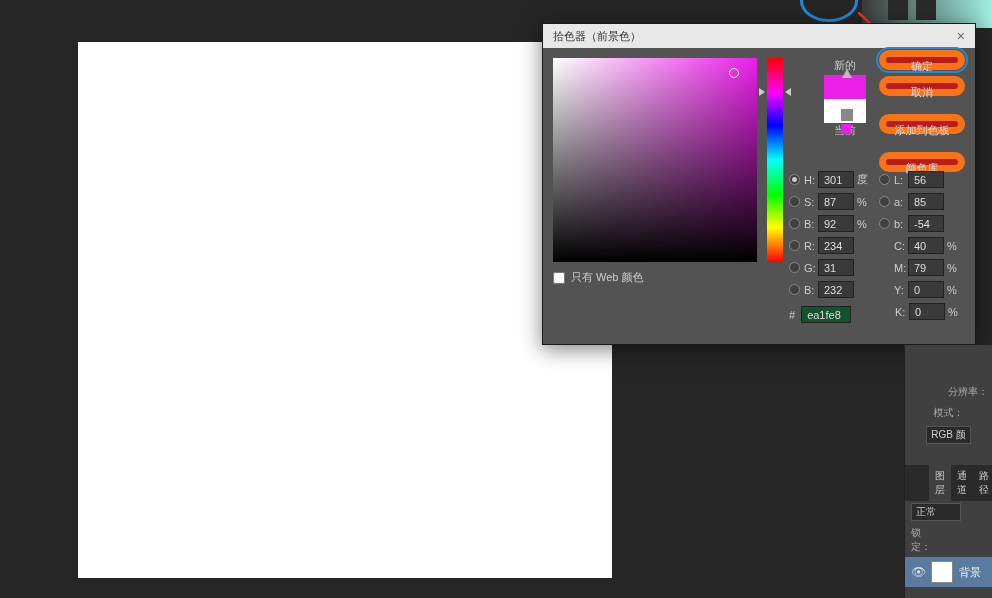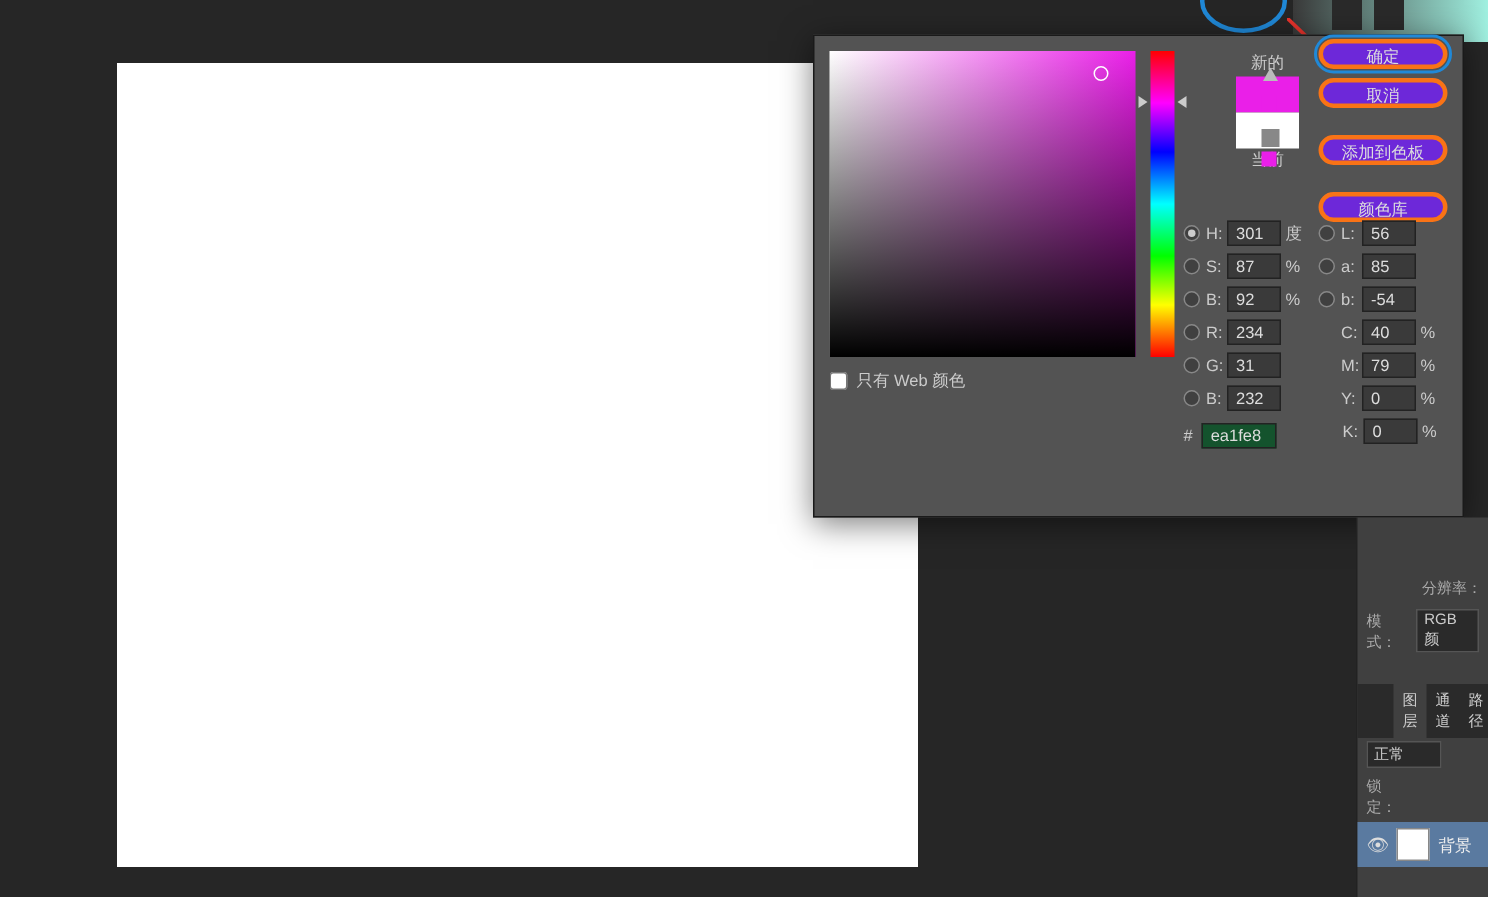--- a/index.html
+++ b/index.html
@@ -34,42 +34,42 @@
     .swatch-label { color: #ccc; font-size: 11px; text-align: center; margin-bottom: 2px; }
     .swatch-new { width: 42px; height: 24px; background: #ea1fe8; margin: 0 auto; }
     .swatch-cur { width: 42px; height: 24px; background: #ffffff; margin: 0 auto; }
     .swatch-icons { position: absolute; left: 298px; top: 20px; }
     .gamut-icon { width: 12px; height: 12px; margin-bottom: 3px; }
     .tiny-swatch { width: 10px; height: 10px; background: #ea1fe8; margin-bottom: 12px; }
     .cube-icon { width: 12px; height: 12px; background: #888; margin-bottom: 3px; }
     .tiny-swatch2 { width: 10px; height: 10px; background: #ea1fe8; }
     
     .btns { position: absolute; right: 10px; top: 2px; width: 86px; display: flex; flex-direction: column; gap: 6px; }
-    .dlg-btn { height: 20px; background: #6d28d9; border: 3px solid #f97316; border-radius: 10px; color: #ddd; font-size: 11px; text-align: center; line-height: 18px; cursor: pointer; }
+    .dlg-btn { height: 20px; background: #b91c1c; border: 7px solid #f97316; border-radius: 10px; color: #ddd; font-size: 11px; text-align: center; line-height: 18px; cursor: pointer; }
     .dlg-btn.highlight { outline: 2px solid #2089d8; outline-offset: 1px; }
     
     .web-only { position: absolute; left: 10px; top: 222px; display: flex; align-items: center; gap: 6px; color: #ccc; font-size: 11px; }
     .web-only input { width: 12px; height: 12px; }
     
     .hsb-grid { position: absolute; left: 246px; top: 122px; width: 180px; }
     .hsb-row { display: flex; align-items: center; margin-bottom: 3px; height: 19px; }
     .radio { width: 11px; height: 11px; border: 1px solid #888; border-radius: 50%; margin-right: 4px; background: #404040; flex-shrink: 0; }
     .radio.sel::after { content: ''; display: block; width: 5px; height: 5px; background: #ccc; border-radius: 50%; margin: 2px; }
     .lab { color: #ccc; font-size: 11px; width: 14px; }
     .num-input { width: 36px; height: 17px; background: #3a3a3a; border: 1px solid #222; color: #ddd; font-size: 11px; padding: 0 5px; }
     .unit { color: #ccc; font-size: 11px; width: 16px; margin-left: 3px; }
     .col2 { margin-left: 6px; display: flex; align-items: center; }
     
     .hex-row { position: absolute; left: 246px; top: 258px; display: flex; align-items: center; gap: 6px; }
     .hex-row .num-input { width: 50px; background: #14532d; }
     
     
     .right-panels { position: absolute; right: 0; top: 345px; width: 88px; height: 253px; background: #404040; border-left: 1px solid #222; }
     .resolution-label { color: #aaa; font-size: 10px; text-align: right; padding: 4px 4px; margin-top: 36px; }
-    .mode-row { color: #aaa; font-size: 10px; padding: 3px 6px; display: flex; justify-content: flex-end; gap: 6px; align-items: center;}
+    .mode-row { color: #aaa; font-size: 10px; padding: 3px 6px; display: flex; justify-content: flex-end; gap: 6px; align-items: center; flex-direction: column;}
     .mode-sel { background: #2a2a2a; border: 1px solid #555; padding: 1px 4px; font-size: 10px; color: #ccc; }
     .tabs { display: flex; background: #2a2a2a; margin-top: 18px; }
     .tab { padding: 4px 6px; font-size: 10px; color: #ccc; cursor: pointer; }
     .tab.active { background: #404040; margin-left: 24px; }
     .search-row { padding: 6px; }
     .search-input { width: 100%; background: #2a2a2a; border: 1px solid #555; color: #999; font-size: 10px; padding: 2px 4px; }
     .blend-sel { margin: 2px 6px; background: #2a2a2a; border: 1px solid #555; color: #ccc; font-size: 10px; padding: 1px 4px; width: 50px;}
     .lock-row { padding: 3px 6px; font-size: 10px; color: #aaa; display:flex; gap:22px; align-items:center;}
     .lock-icon { width: 10px; height: 10px; background:#666; }
     .layer-row { display: flex; align-items: center; padding: 4px 6px; gap: 6px; background: #5a7aa0; }
@@ -100,20 +100,24 @@
 <svg class="red-arrow2" width="56" height="54">
   <defs>
       <marker id="ah2" markerWidth="12" markerHeight="12" refX="8" refY="5" orient="auto">
         <path d="M0,0 L10,5 L0,10 Z" fill="#e8332c"></path>
       </marker>
     </defs>
   <line x1="0" y1="0" x2="44" y2="42" stroke="#e8332c" stroke-width="2.5" marker-end="url(#ah2)"></line>
 </svg>
 
 <div class="dialog">
+  <div class="dialog-title">
+    <span>拾色器（前景色）</span>
+    <span class="close-x">×</span>
+  </div>
   <div class="dialog-body">
     <div class="sv-field">
       <div class="sv-cursor"></div>
     </div>
     <div class="hue-strip"></div>
     <div class="hue-ptr-l"></div>
     <div class="hue-ptr-r"></div>
 
     <div class="swatch-area">
       <div class="swatch-label">新的</div>

